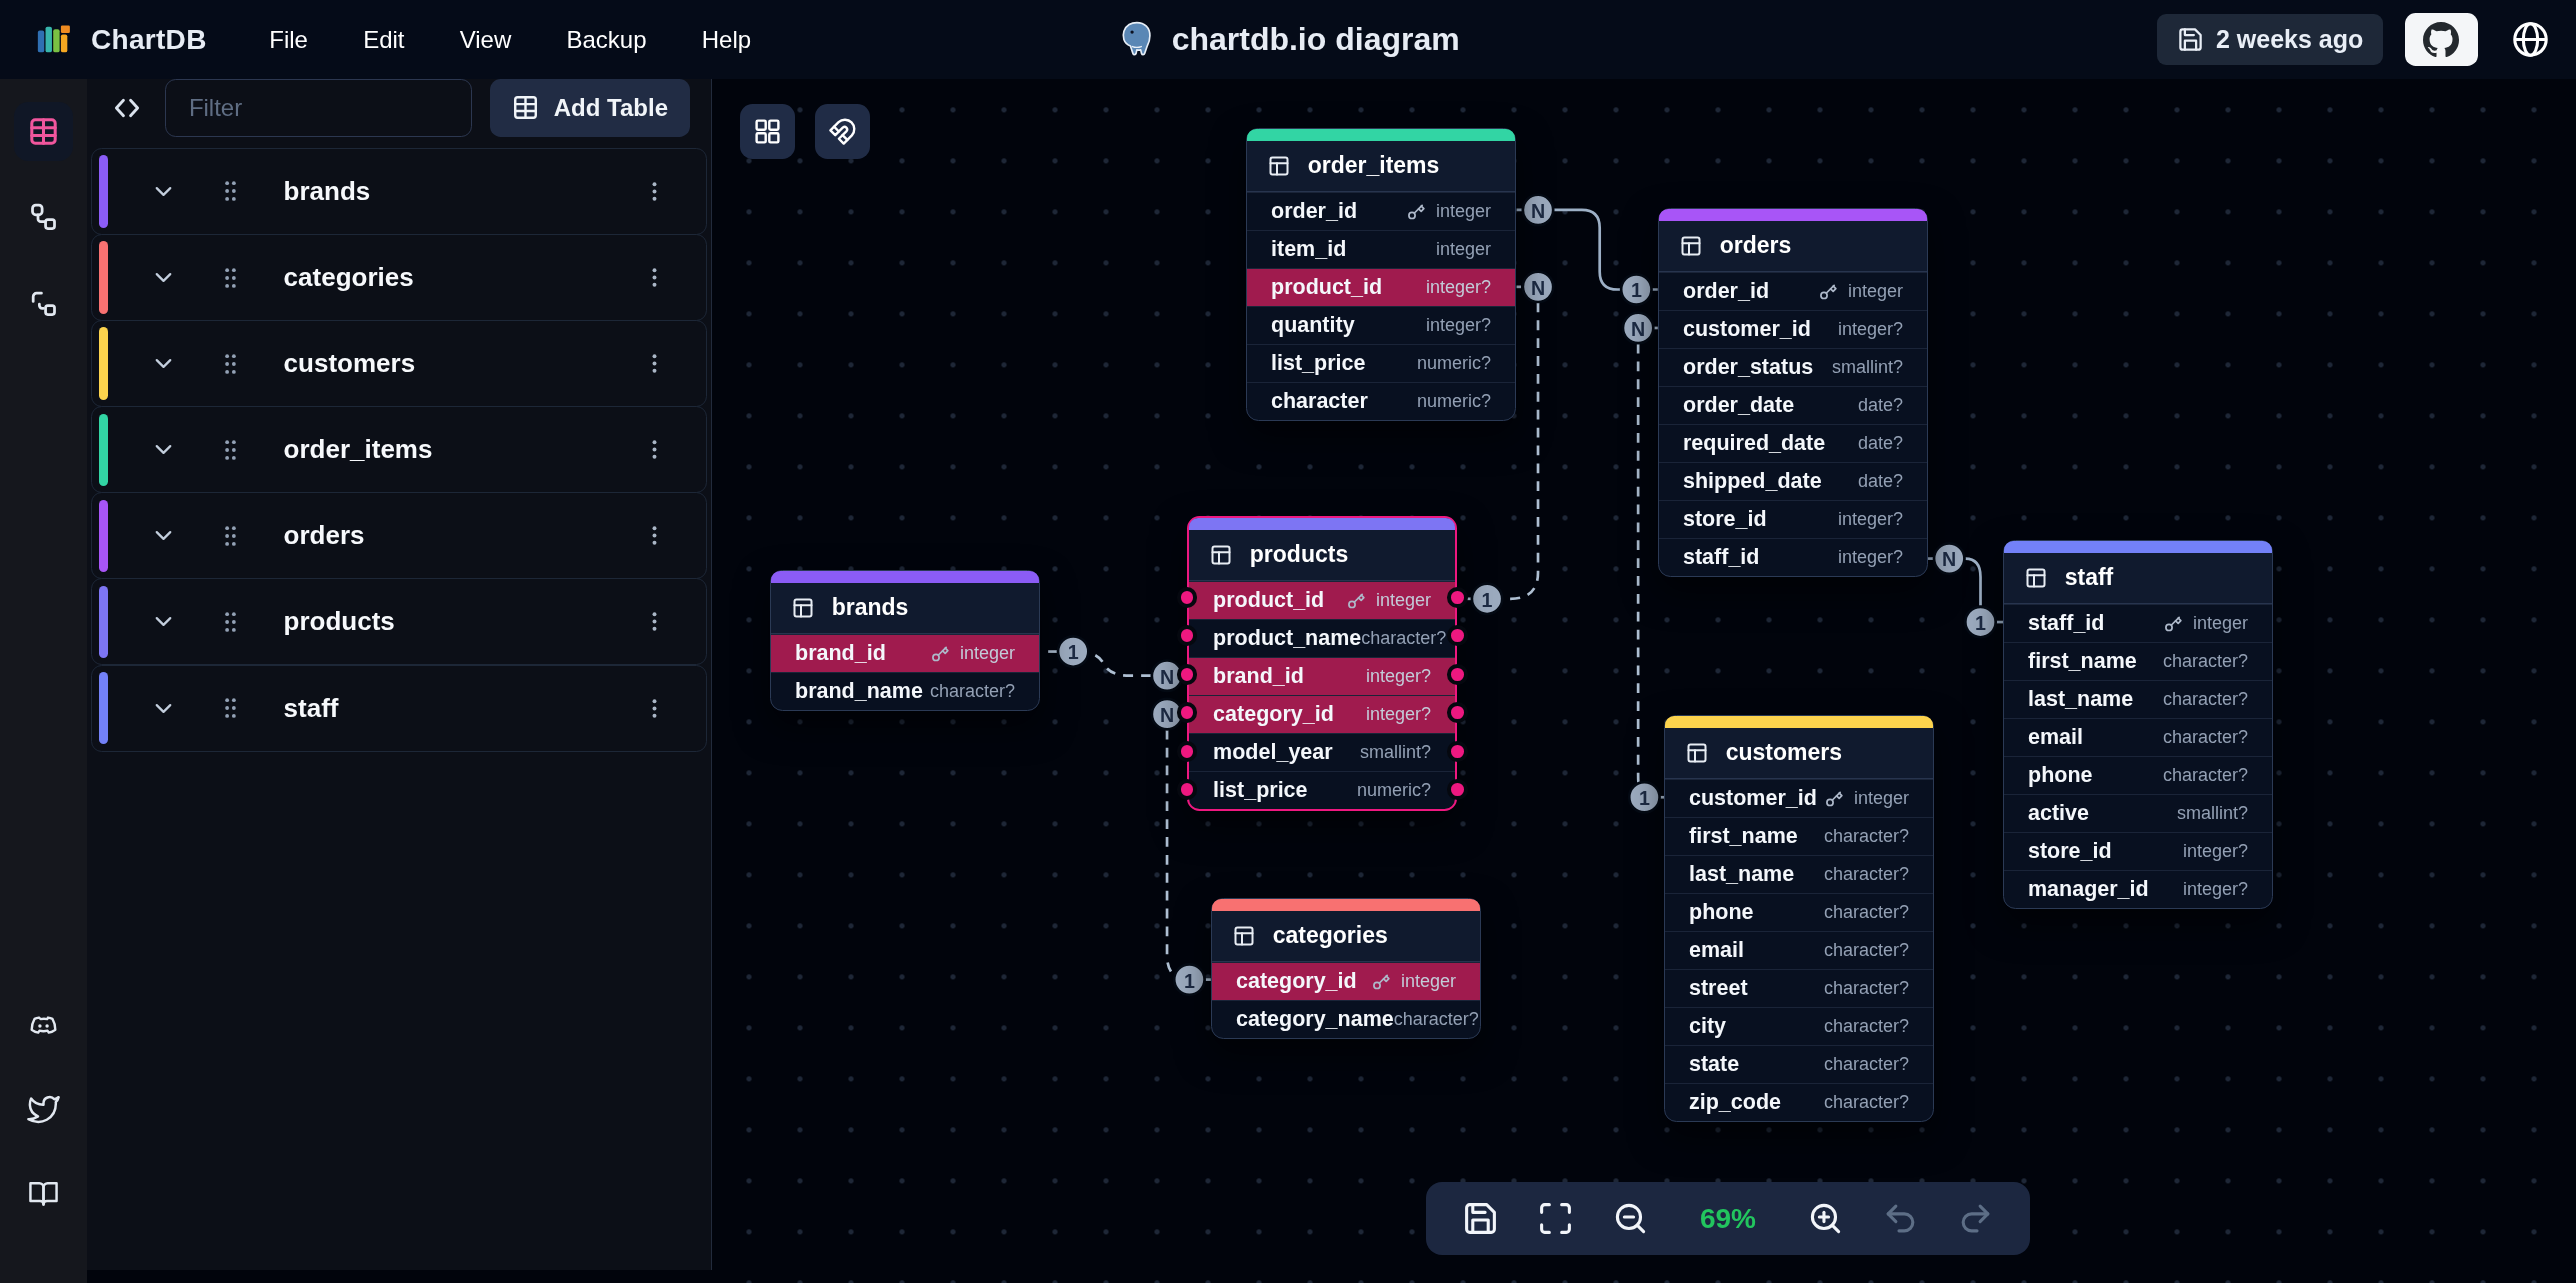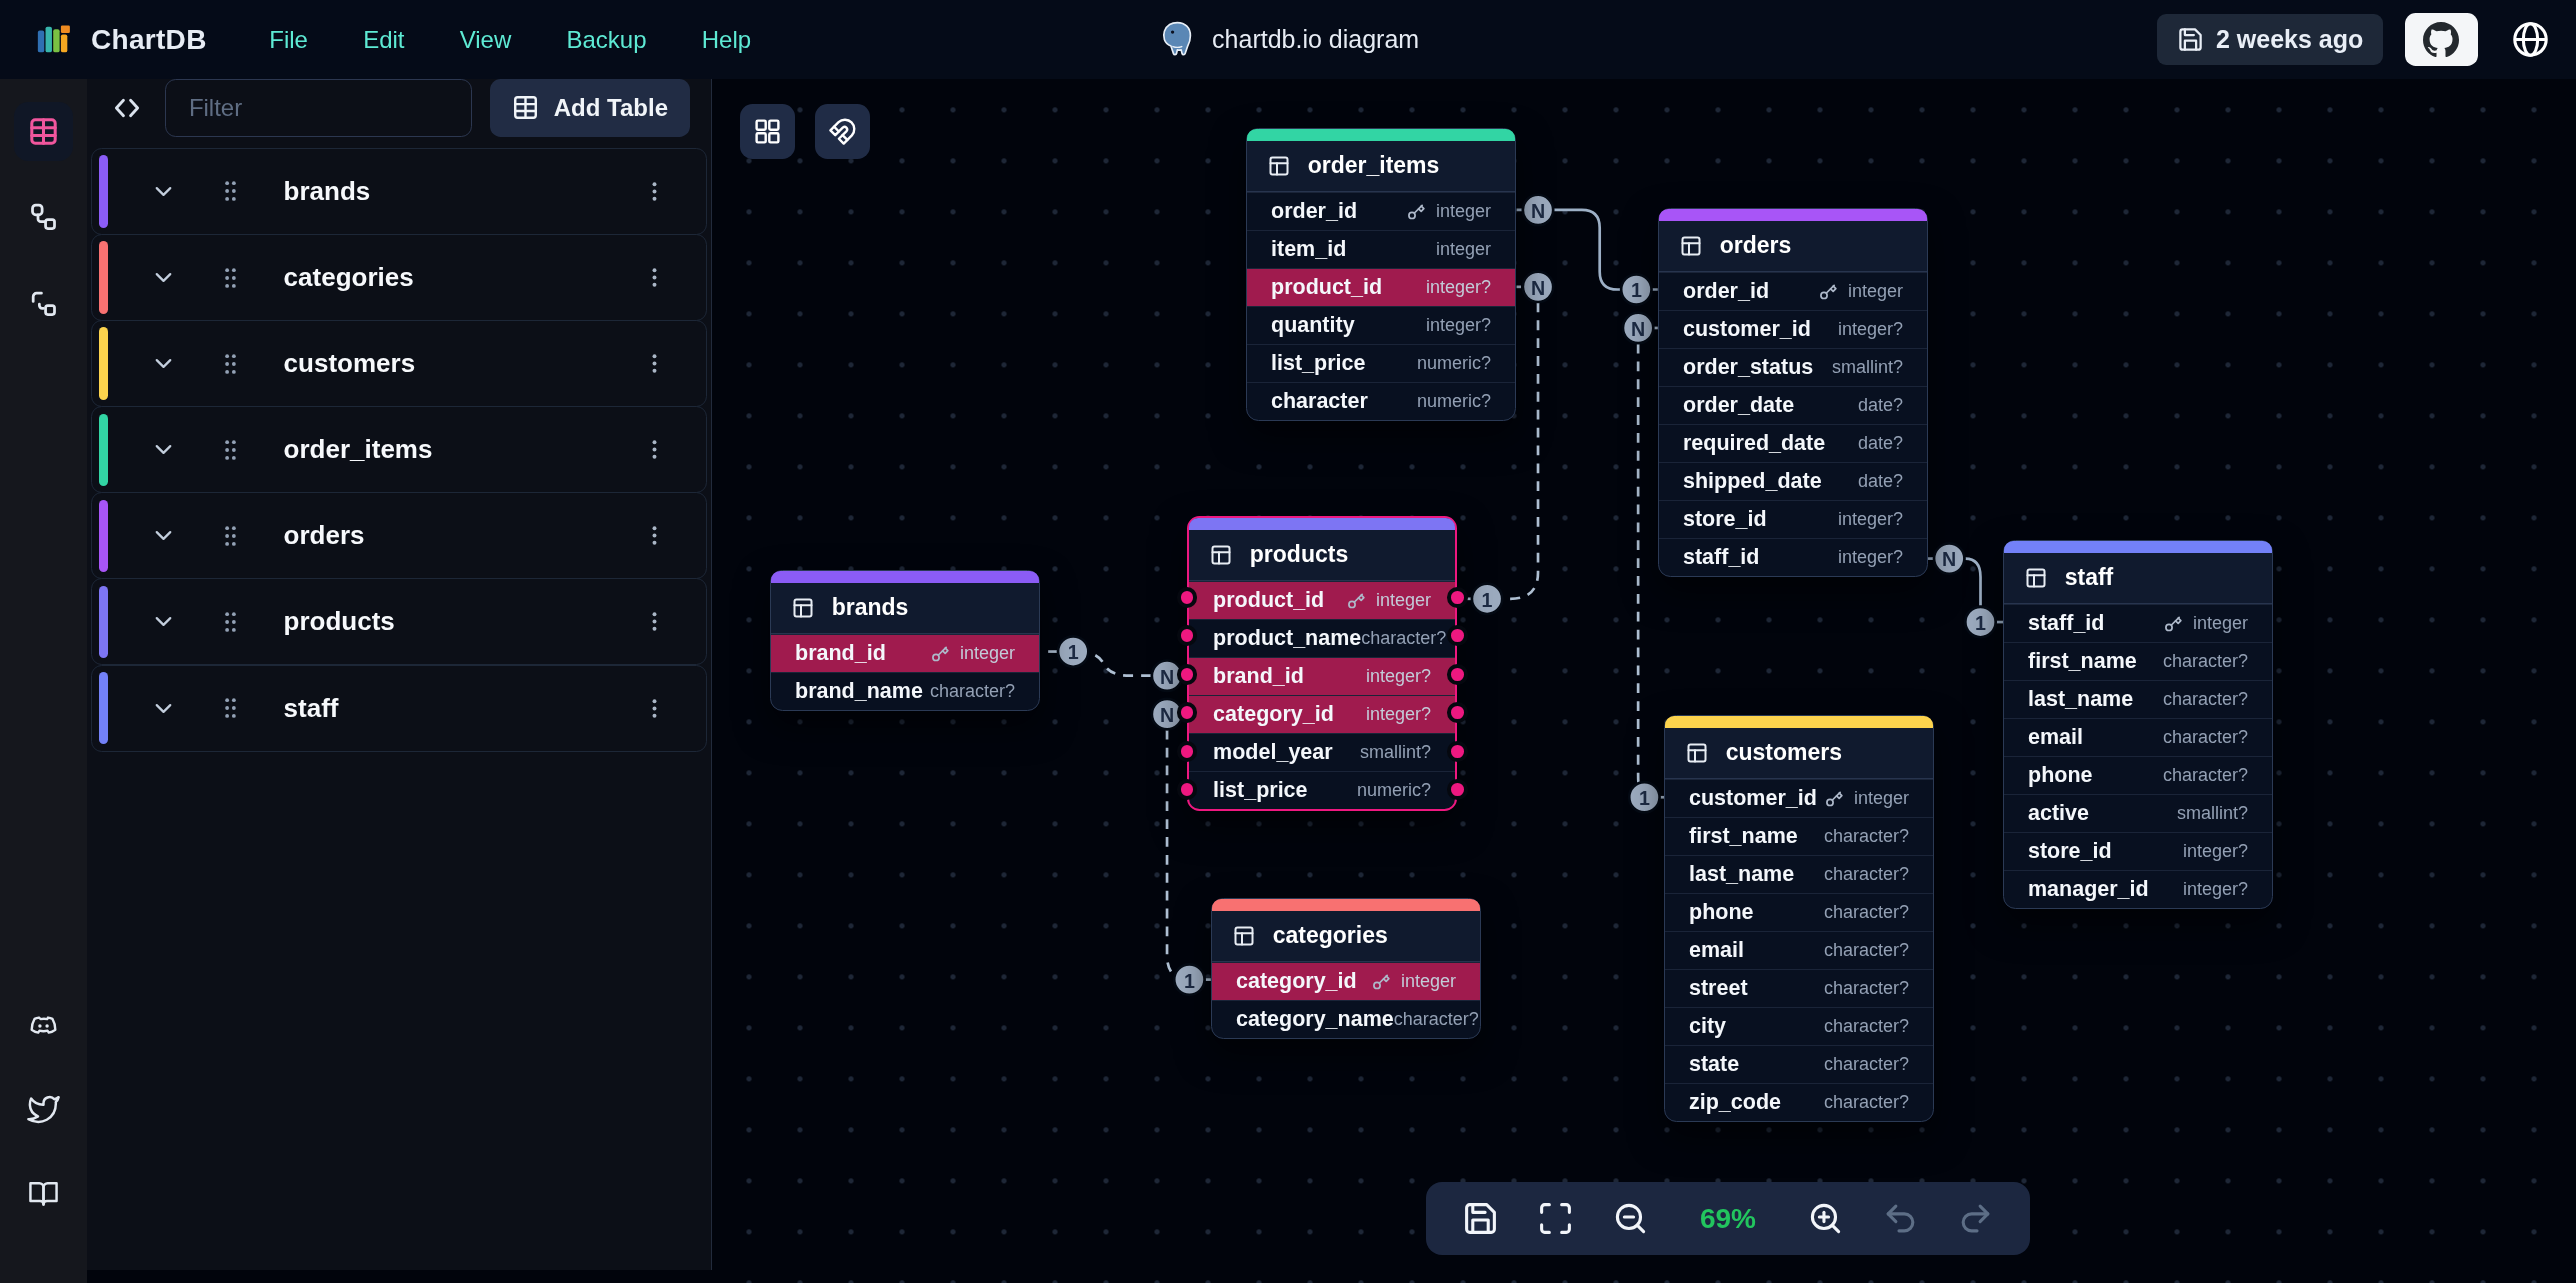--- a/index.html
+++ b/index.html
@@ -9,24 +9,24 @@
   svg{display:block}
   #app{position:relative;width:2576px;height:1284px}
 
   
   .topbar{position:absolute;left:0;top:0;width:2576px;height:79px;background:#050b18;
     display:flex;align-items:center;z-index:6}
   .tb-left{display:flex;align-items:center;margin-left:34px}
   .logo{width:41px;height:41px;margin-right:16px}
   .appname{font-size:28px;font-weight:700;letter-spacing:0.3px}
   .menubar{display:flex;align-items:center;gap:48px;margin-left:59px}
-  .menu-item{font-size:24px;font-weight:500;color:#5eead4;padding:5.4px 3.6px}
+  .menu-item{font-size:24px;font-weight:500;color:#ffffff;padding:5.4px 3.6px}
   .tb-center{position:absolute;left:50%;transform:translateX(-50%);display:flex;align-items:center;gap:14.3px}
   .tb-center .dbicon{width:41px;height:41px}
-  .tb-center .dtitle{font-size:25px;font-weight:400}
+  .tb-center .dtitle{font-size:32px;font-weight:700}
   .tb-right{position:absolute;right:14px;display:flex;align-items:center;gap:21.5px}
   .saved-pill{display:flex;align-items:center;gap:12.5px;background:#1e2838;border-radius:9px;
     height:51px;padding:0 19.7px;font-size:25px;font-weight:700;color:#e9eef6}
   .saved-pill svg{width:27px;height:27px}
   .gh-btn{width:73px;height:53px;background:#f4f6f8;border-radius:10.7px;
     display:flex;align-items:center;justify-content:center}
   .gh-btn svg{width:36px;height:36px;fill:#24292e}
   .globe-btn{width:63px;height:63px;border-radius:50%;display:flex;align-items:center;justify-content:center;color:#fff}
   .globe-btn svg{width:41px;height:41px}
 

